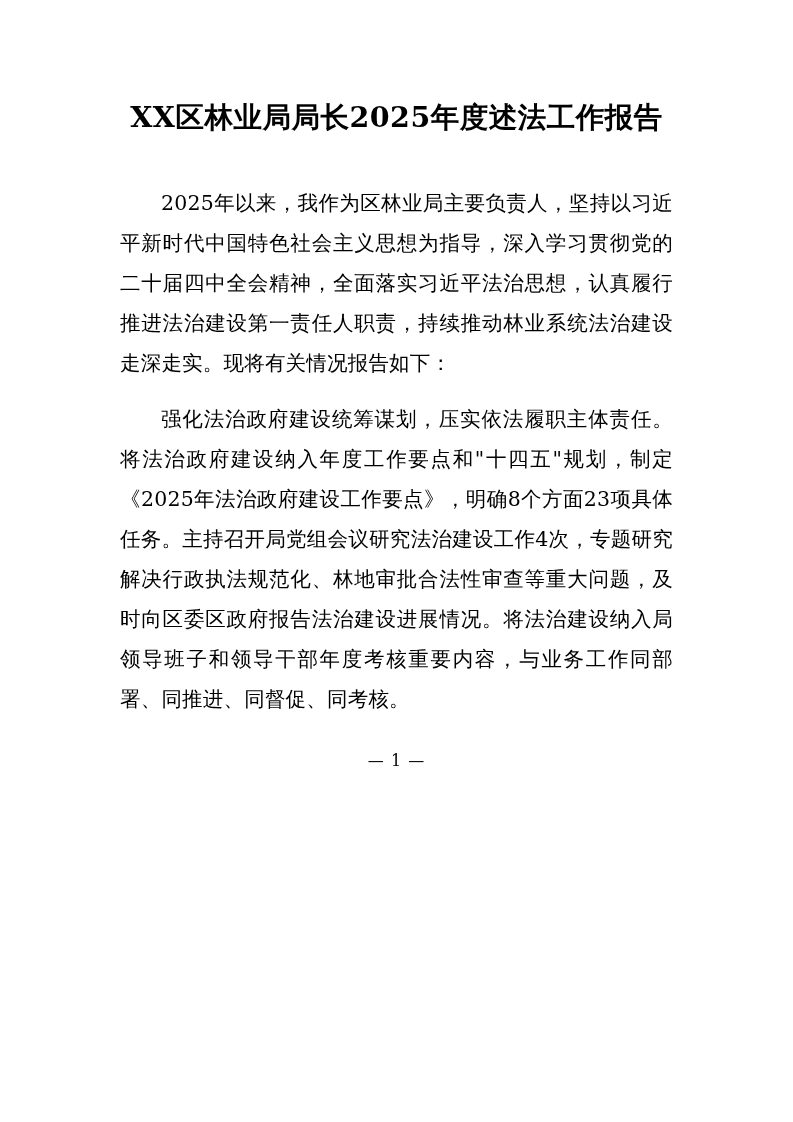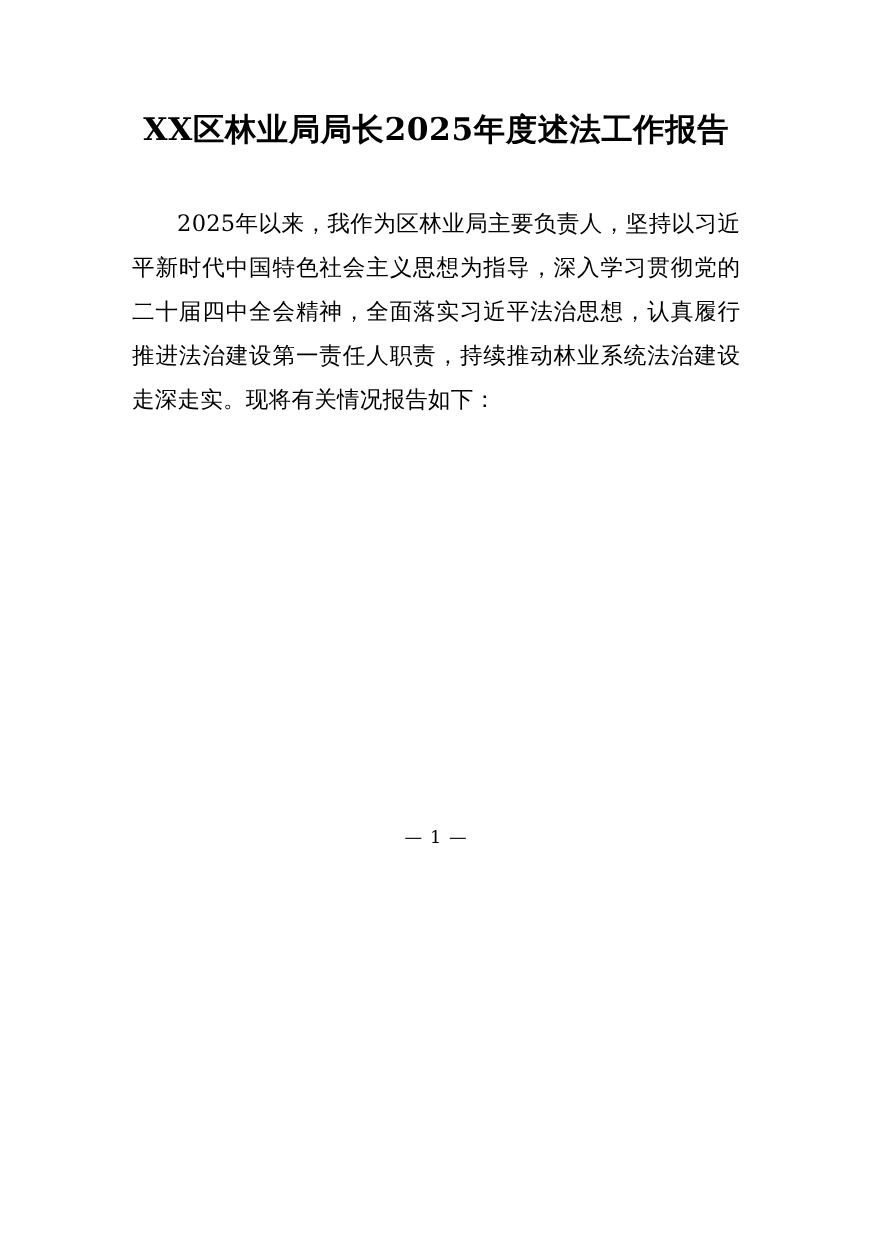--- a/index.html
+++ b/index.html
@@ -74,18 +74,19 @@
 
 <div class="page">
   <div class="content">
 
     <h1 class="doc-title">XX区林业局局长2025年度述法工作报告</h1>
 
     <p class="body-text">2025年以来，我作为区林业局主要负责人，坚持以习近平新时代中国特色社会主义思想为指导，深入学习贯彻党的二十届四中全会精神，全面落实习近平法治思想，认真履行推进法治建设第一责任人职责，持续推动林业系统法治建设走深走实。现将有关情况报告如下：</p>
 
 
 
+    <p class="body-text">强化法治政府建设统筹谋划，压实依法履职主体责任。将法治政府建设纳入年度工作要点和"十四五"规划，制定《2025年法治政府建设工作要点》，明确8个方面23项具体任务。主持召开局党组会议研究法治建设工作4次，专题研究解决行政执法规范化、林地审批合法性审查等重大问题，及时向区委区政府报告法治建设进展情况。将法治建设纳入局领导班子和领导干部年度考核重要内容，与业务工作同部署、同推进、同督促、同考核。</p>
 
 
   </div>
 
   <div class="footer">— 1 —</div>
 </div>
 
 </body></html>

